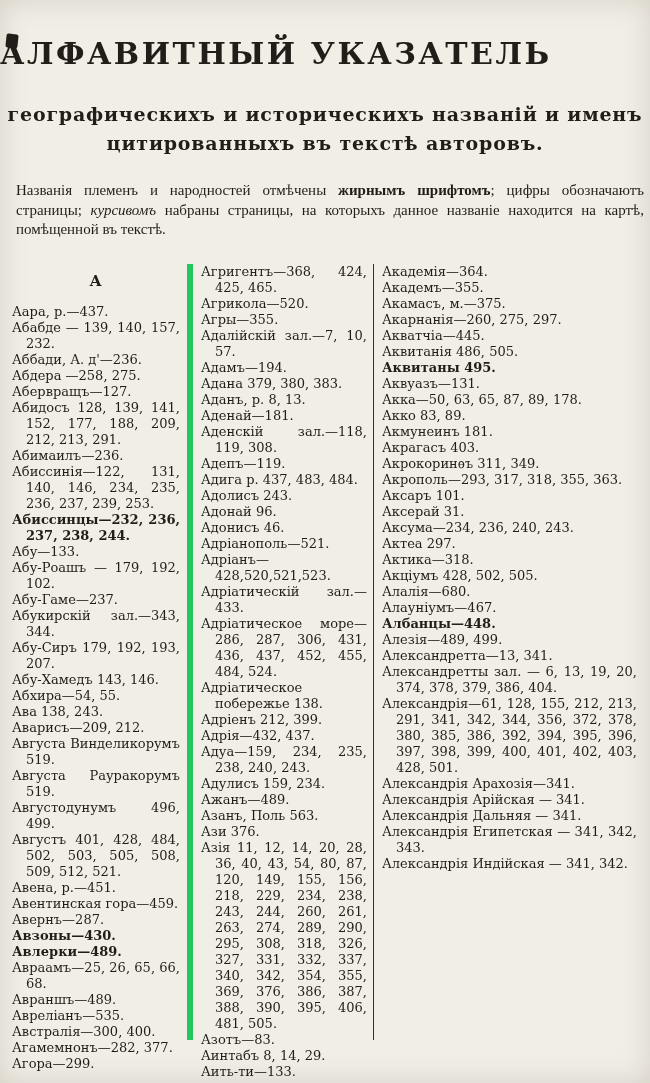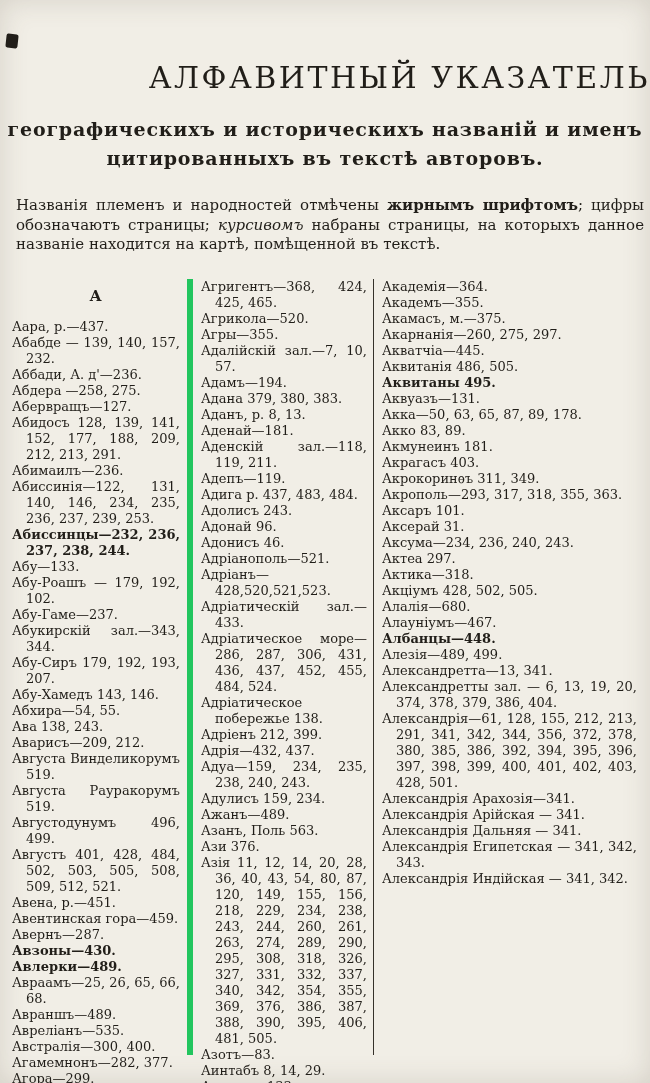--- a/index.html
+++ b/index.html
@@ -15,41 +15,42 @@
     box-shadow: inset 0 0 28px rgba(90,80,60,0.18);
   }
   .artifact {
     position:absolute; left:6px; top:34px;
     width:12px; height:14px;
     background: var(--ink, #211e19);
     border-radius:2px;
     transform:rotate(6deg);
   }
   .title {
-    padding-top:60px;
-    text-align:right;
+    padding-top:36px;
+    text-align:left;
     font-size:30px;
-    font-weight:normal;
+    font-weight:bold;
     letter-spacing:2.5px;
     white-space:nowrap;
   }
   .subtitle {
-    margin-top:20px;
+    margin-top:29px;
     text-align:center;
     font-weight:bold;
     font-size:19px;
     line-height:1.5;
     letter-spacing:0.8px;
   }
   .subtitle div { white-space:nowrap; }
   .intro {
     margin:24px 6px 0 16px;
     font-size:15px;
     line-height:1.3;
     text-align:justify;
+    font-family:Liberation Serif, serif;
   }
   .columns {
     display:flex;
     margin:24px 0 0 12px;
     height:776px;
   }
   .col { height:100%; }
   .col1 { width:175px; padding-right:7px; }
   .col2 { width:186px; padding:0 6px 0 8px; border-left:6px solid #22c55e; }
   .col3 { width:268px; padding:0 4px 0 8px; border-left:1px solid #35312a; }
@@ -129,21 +130,21 @@
     <div class="col col2">
       <div class="entries">
           <div class="entry">Агригентъ—368, 424, 425, 465.</div>
           <div class="entry">Агрикола—520.</div>
           <div class="entry">Агры—355.</div>
           <div class="entry">Адалійскій зал.—7, 10, 57.</div>
           <div class="entry">Адамъ—194.</div>
           <div class="entry">Адана 379, 380, 383.</div>
           <div class="entry">Аданъ, р. 8, 13.</div>
           <div class="entry">Аденай—181.</div>
-          <div class="entry">Аденскій зал.—118, 119, 211.</div>
+          <div class="entry">Аденскій зал.—118, 119, 308.</div>
           <div class="entry">Адепъ—119.</div>
           <div class="entry">Адига р. 437, 483, 484.</div>
           <div class="entry">Адолисъ 243.</div>
           <div class="entry">Адонай 96.</div>
           <div class="entry">Адонисъ 46.</div>
           <div class="entry">Адріанополь—521.</div>
           <div class="entry">Адріанъ—428,520,521,523.</div>
           <div class="entry">Адріатическій зал.—433.</div>
           <div class="entry">Адріатическое море—286, 287, 306, 431, 436, 437, 452, 455, 484, 524.</div>
           <div class="entry">Адріатическое побережье 138.</div>

